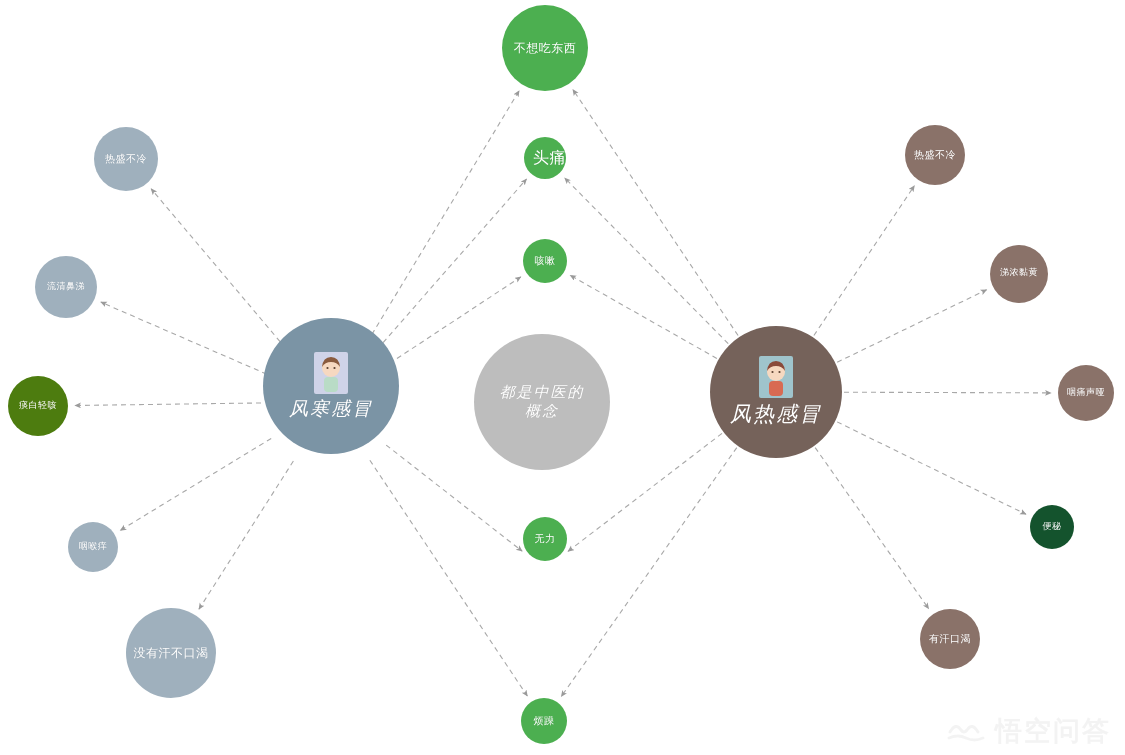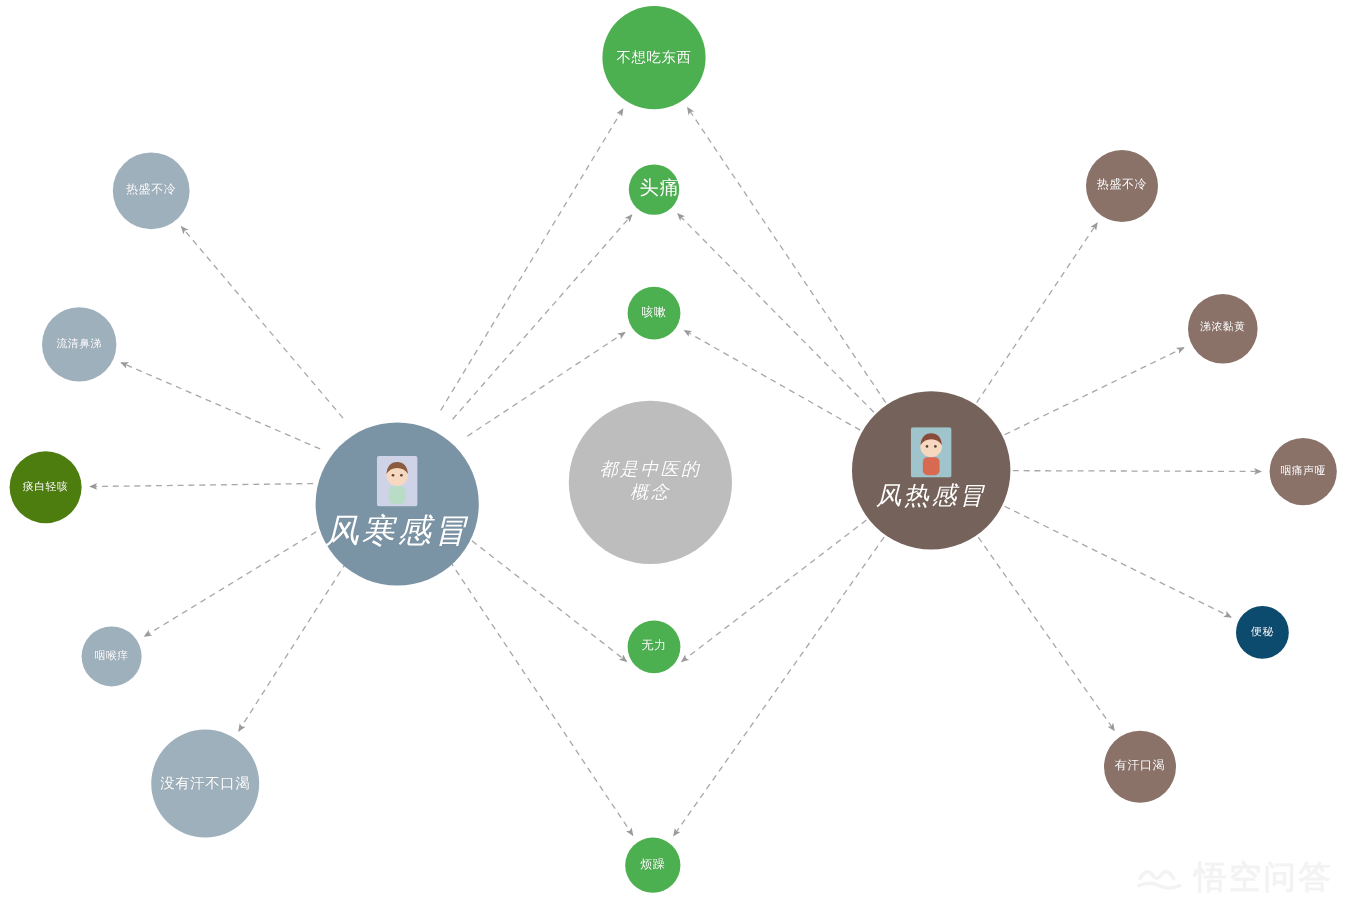--- a/index.html
+++ b/index.html
@@ -103,21 +103,21 @@
         <line x1="815.1614218061496" y1="447.5912137133273" x2="928.6915793113598" y2="608.7518395971601" stroke="#a8a8a8" stroke-width="1.1" stroke-dasharray="5,4" marker-end="url(#arrow-head)"></line>
         <line x1="738.0912434666185" y1="335.5471331277782" x2="572.87408568631" y2="89.50946093545724" stroke="#a8a8a8" stroke-width="1.1" stroke-dasharray="5,4" marker-end="url(#arrow-head)"></line>
         <line x1="728.2279476722938" y1="343.60753140829763" x2="564.6708450761143" y2="177.92631059658333" stroke="#a8a8a8" stroke-width="1.1" stroke-dasharray="5,4" marker-end="url(#arrow-head)"></line>
         <line x1="716.8494778898543" y1="358.455764517623" x2="570.2259579587386" y2="275.30562983807255" stroke="#a8a8a8" stroke-width="1.1" stroke-dasharray="5,4" marker-end="url(#arrow-head)"></line>
         <line x1="722.023486825331" y1="433.35862697799314" x2="568.0193953244911" y2="551.3617620240911" stroke="#a8a8a8" stroke-width="1.1" stroke-dasharray="5,4" marker-end="url(#arrow-head)"></line>
         <line x1="736.8120738612635" y1="447.57253318812207" x2="561.2887909435602" y2="696.4827059464168" stroke="#a8a8a8" stroke-width="1.1" stroke-dasharray="5,4" marker-end="url(#arrow-head)"></line>
       </g>
   </svg>
 
   <div id="nodes-layer">
-      <div class="node hub" style="left: 263px; top: 352px; width: 136px; height: 136px; background: rgb(123, 148, 165); font-size: 28px;">
+      <div class="node hub" style="left: 263px; top: 318px; width: 136px; height: 136px; background: rgb(123, 148, 165); font-size: 19px;">
         <svg viewBox="0 0 34 42" class="hub-illustration">
           <rect x="0" y="0" width="34" height="42" fill="#cfd3e8"></rect>
           <ellipse cx="17" cy="16" rx="9" ry="9" fill="#f6d8c0"></ellipse>
           <path d="M8 15 Q9 5 17 5 Q25 5 26 15 Q23 10 17 10 Q11 10 8 15 Z" fill="#8a5b3e"></path>
           <rect x="10" y="25" width="14" height="15" rx="4" fill="#b9dcc6"></rect>
           <circle cx="13.5" cy="16" r="1.1" fill="#5b4030"></circle>
           <circle cx="20.5" cy="16" r="1.1" fill="#5b4030"></circle>
         </svg>
         <span class="node-label">风寒感冒</span>
       </div>
@@ -153,21 +153,21 @@
       </div>
       <div class="node" style="left: 905px; top: 125px; width: 60px; height: 60px; background: rgb(138, 114, 105); font-size: 10px;">
         <span class="node-label">热盛不冷</span>
       </div>
       <div class="node" style="left: 990px; top: 245px; width: 58px; height: 58px; background: rgb(138, 114, 105); font-size: 9px; font-family: Liberation Mono, monospace;">
         <span class="node-label">涕浓黏黄</span>
       </div>
       <div class="node" style="left: 1058px; top: 365px; width: 56px; height: 56px; background: rgb(138, 114, 105); font-size: 9px;">
         <span class="node-label">咽痛声哑</span>
       </div>
-      <div class="node" style="left: 1030px; top: 505px; width: 44px; height: 44px; background: #0c4a6e; font-size: 9px;">
+      <div class="node" style="left: 1030px; top: 505px; width: 44px; height: 44px; background: #14532d; font-size: 9px;">
         <span class="node-label">便秘</span>
       </div>
       <div class="node" style="left: 920px; top: 609px; width: 60px; height: 60px; background: rgb(138, 114, 105); font-size: 10px;">
         <span class="node-label">有汗口渴</span>
       </div>
       <div class="node" style="left: 502px; top: 5px; width: 86px; height: 86px; background: rgb(76, 175, 80); font-size: 12px;">
         <span class="node-label">不想吃东西</span>
       </div>
       <div class="node" style="left: 524px; top: 137px; width: 42px; height: 42px; background: rgb(76, 175, 80); font-size: 16px; align-items: flex-end;">
         <span class="node-label">头痛</span>

